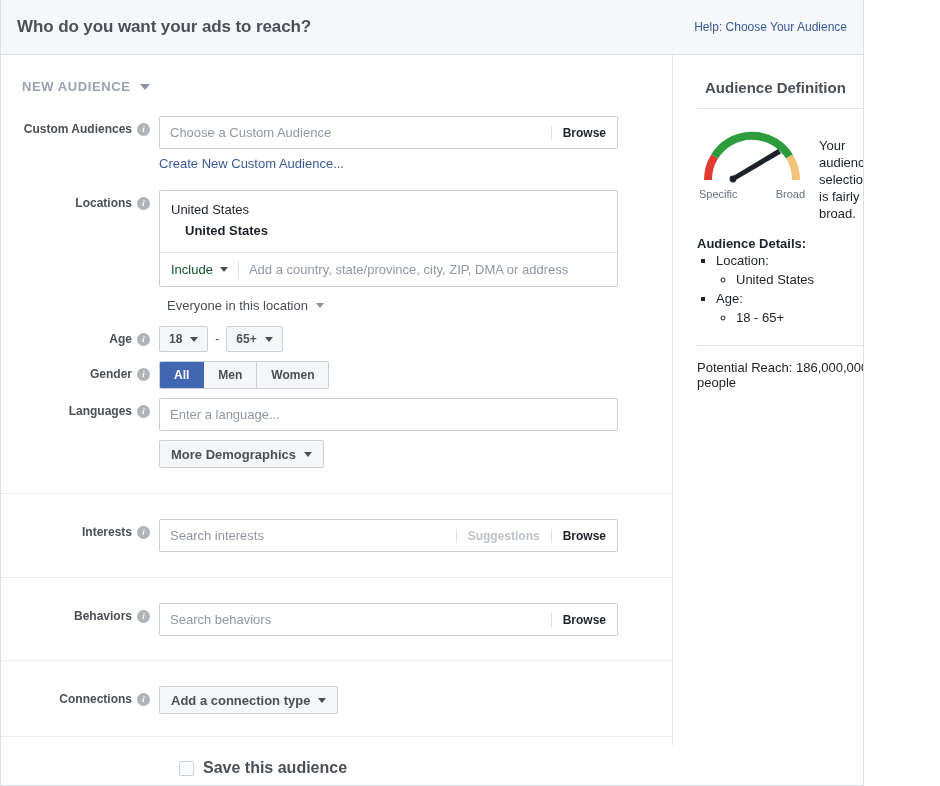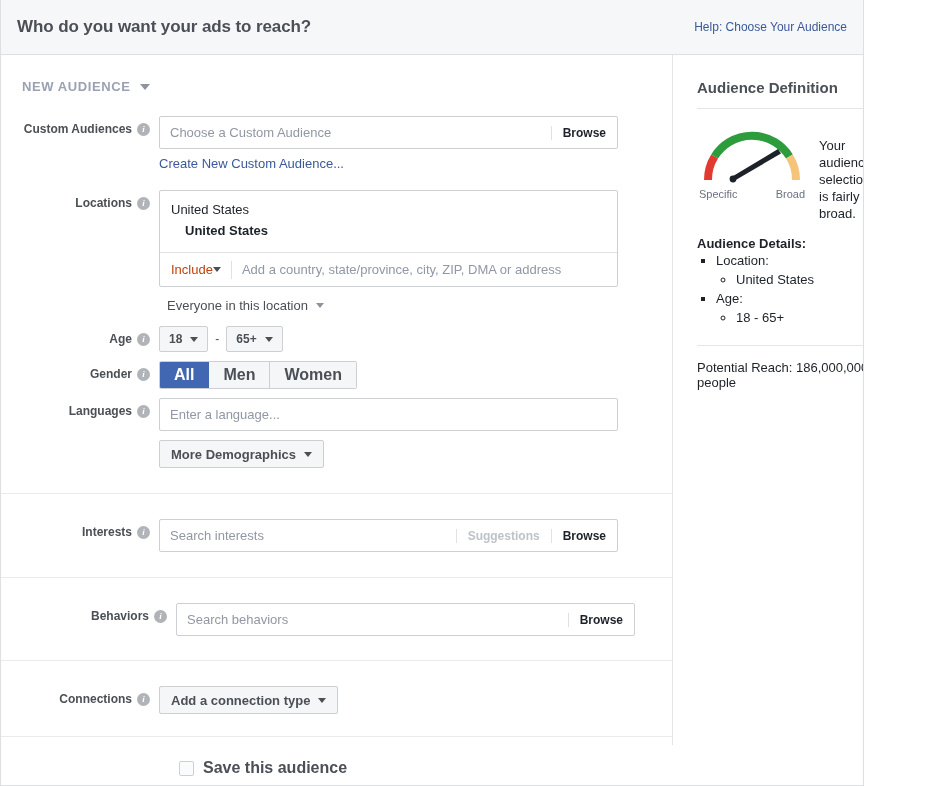--- a/index.html
+++ b/index.html
@@ -218,22 +218,23 @@
   }
   .loc-input-row {
     border-top: 1px solid #dfe1e5;
     display: flex;
     align-items: center;
     height: 33px;
   }
   .include-sel {
     display: flex;
     align-items: center;
-    font-size: 13px;
-    color: #c2410c;
+    gap: 7px;
+    font-size: 13px;
+    color: #14532d;
     padding: 0 10px 0 11px;
     border-right: 1px solid #dfe1e5;
     height: 18px;
     cursor: pointer;
     white-space: nowrap;
   }
   .loc-input-row input {
     border: none;
     outline: none;
     flex: 1;
@@ -280,21 +281,21 @@
 
   
   .seg {
     display: inline-flex;
     border: 1px solid #ccd0d5;
     border-radius: 2px;
     overflow: hidden;
     height: 26px;
   }
   .seg-item {
-    font-size: 16px;
+    font-size: 12px;
     font-weight: bold;
     color: #4b4f56;
     background: #f5f6f7;
     padding: 0 14px;
     display: flex;
     align-items: center;
     border-right: 1px solid #ccd0d5;
     cursor: pointer;
   }
   .seg-item:last-child { border-right: none; }
@@ -326,21 +327,21 @@
     font-weight: bold;
     color: #4b4f56;
     cursor: pointer;
   }
 
   
   .ad-title {
     font-size: 15px;
     font-weight: bold;
     color: #4b4f56;
-    margin: 0 0 12px 0;
+    margin: 0 0 12px 8px;
   }
   .hr { height: 1px; background: #e5e5e5; margin: 0 0 16px 0; }
   .hr2 { height: 1px; background: #e5e5e5; margin: 18px 0 14px 0; }
 
   .gauge-wrap {
     display: flex;
     align-items: flex-start;
     gap: 12px;
     margin-bottom: 14px;
   }
@@ -523,21 +524,21 @@
               <input type="text" placeholder="Search interests" style="">
               <span class="box-action muted">Suggestions</span>
               <span class="box-action dark">Browse</span>
             </div>
           </div>
         </div>
       </div>
 
       
       <div class="section" style="padding-top:25px;">
-        <div class="frow" style="margin-bottom:8px;padding-left:17px;">
+        <div class="frow" style="margin-bottom:8px;">
           <div class="flabel">
             <span>Behaviors</span>
             <span class="info-icon">i</span>
           </div>
           <div class="fcontrol">
             <div class="textbox">
               <input type="text" placeholder="Search behaviors" style="">
               <span class="box-action dark">Browse</span>
             </div>
           </div>

